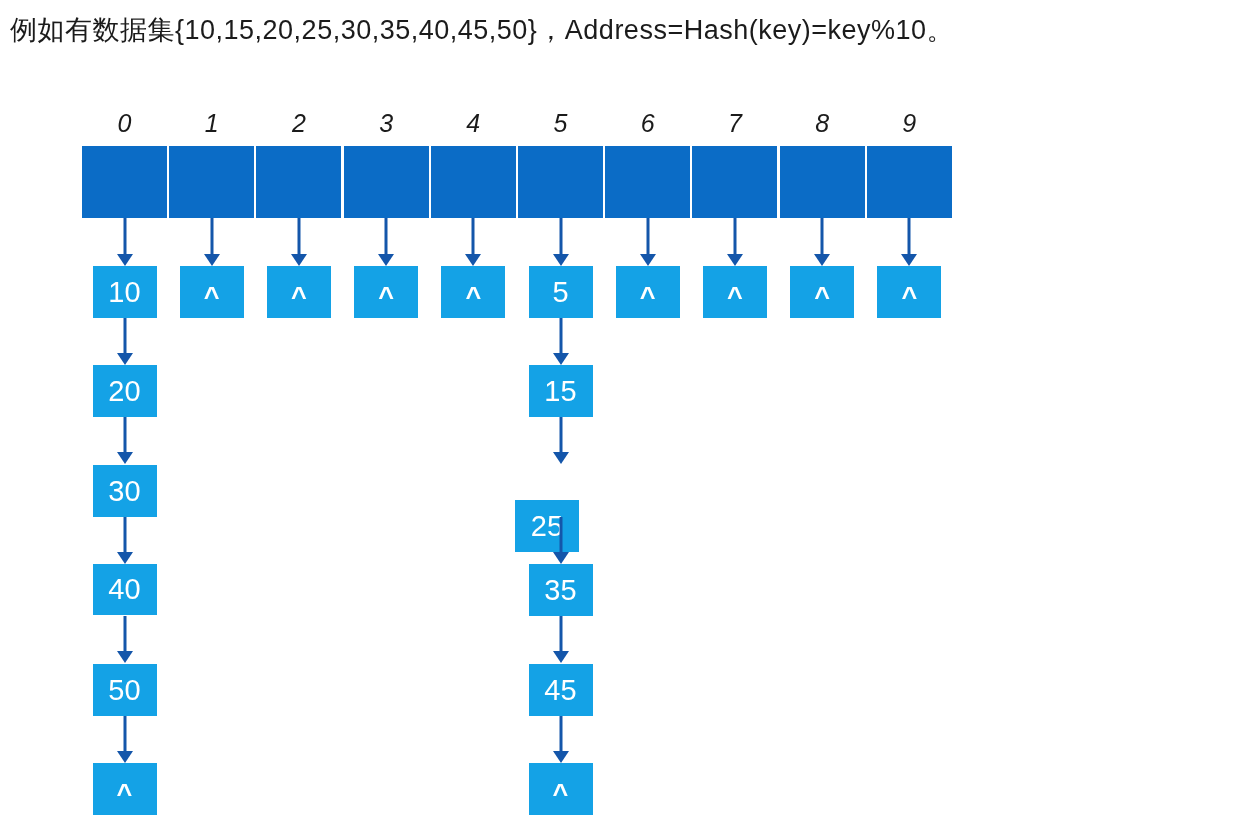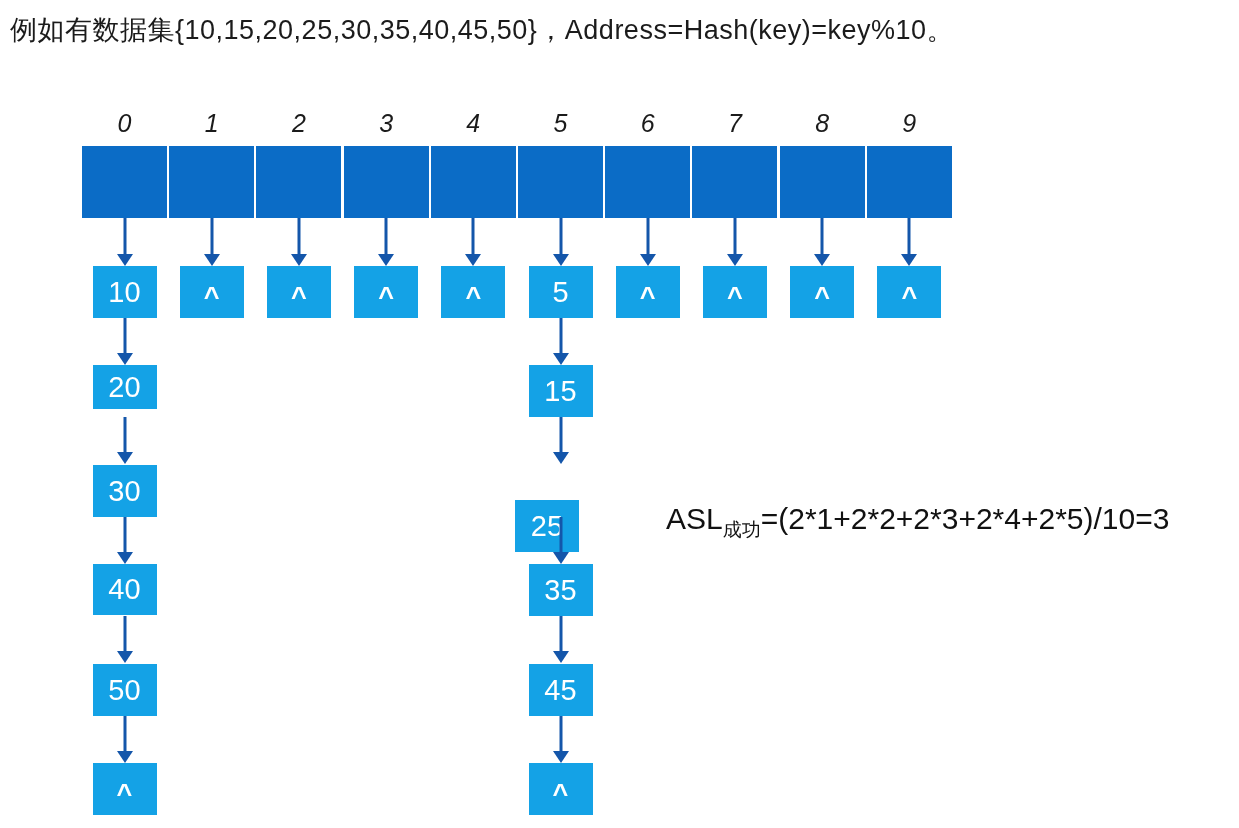--- a/index.html
+++ b/index.html
@@ -81,35 +81,32 @@
   .formula sub {
     font-size: 19px;
     line-height: 0;
   }
 </style>
 </head>
 <body>
 
 <div id="stage" style="--bucket: #0b6cc6; --node: #14a2e6; --arrow: #1456aa; --nodeText: #ffffff; --text: #1b1b1b;">
   <div class="title">例如有数据集{10,15,20,25,30,35,40,45,50}，Address=Hash(key)=key%10。</div>
-  <div class="formula">
-    <span>ASL</span><sub>成功</sub><span>=(2*1+2*2+2*3+2*4+2*5)/10=3</span>
-  </div>
 <div class="idx-label" style="left: 82px; top: 106px; width: 85px;">0</div>
     <div class="bucket" style="left: 82px; top: 146px; width: 85px; height: 72px;"></div>
     <div class="arrow" style="left: 116.5px; top: 218px; height: 48px;">
       <div class="arrow-line"></div>
       <div class="arrow-head"></div>
     </div>
     <div class="node" style="left: 92.5px; top: 266px; width: 64px; height: 52px;">10</div>
     <div class="arrow" style="left: 116.5px; top: 318px; height: 47px;">
       <div class="arrow-line"></div>
       <div class="arrow-head"></div>
     </div>
-    <div class="node" style="left: 92.5px; top: 365px; width: 64px; height: 44px;">20</div>
+    <div class="node" style="left: 92.5px; top: 365px; width: 64px; height: 52px;">20</div>
     <div class="arrow" style="left: 116.5px; top: 417px; height: 47px;">
       <div class="arrow-line"></div>
       <div class="arrow-head"></div>
     </div>
     <div class="node" style="left: 92.5px; top: 465px; width: 64px; height: 52px; text-align: center;">30</div>
     <div class="arrow" style="left: 116.5px; top: 517px; height: 47px;">
       <div class="arrow-line"></div>
       <div class="arrow-head"></div>
     </div>
     <div class="node" style="left: 92.5px; top: 564px; width: 64px; height: 51px;">40</div>

